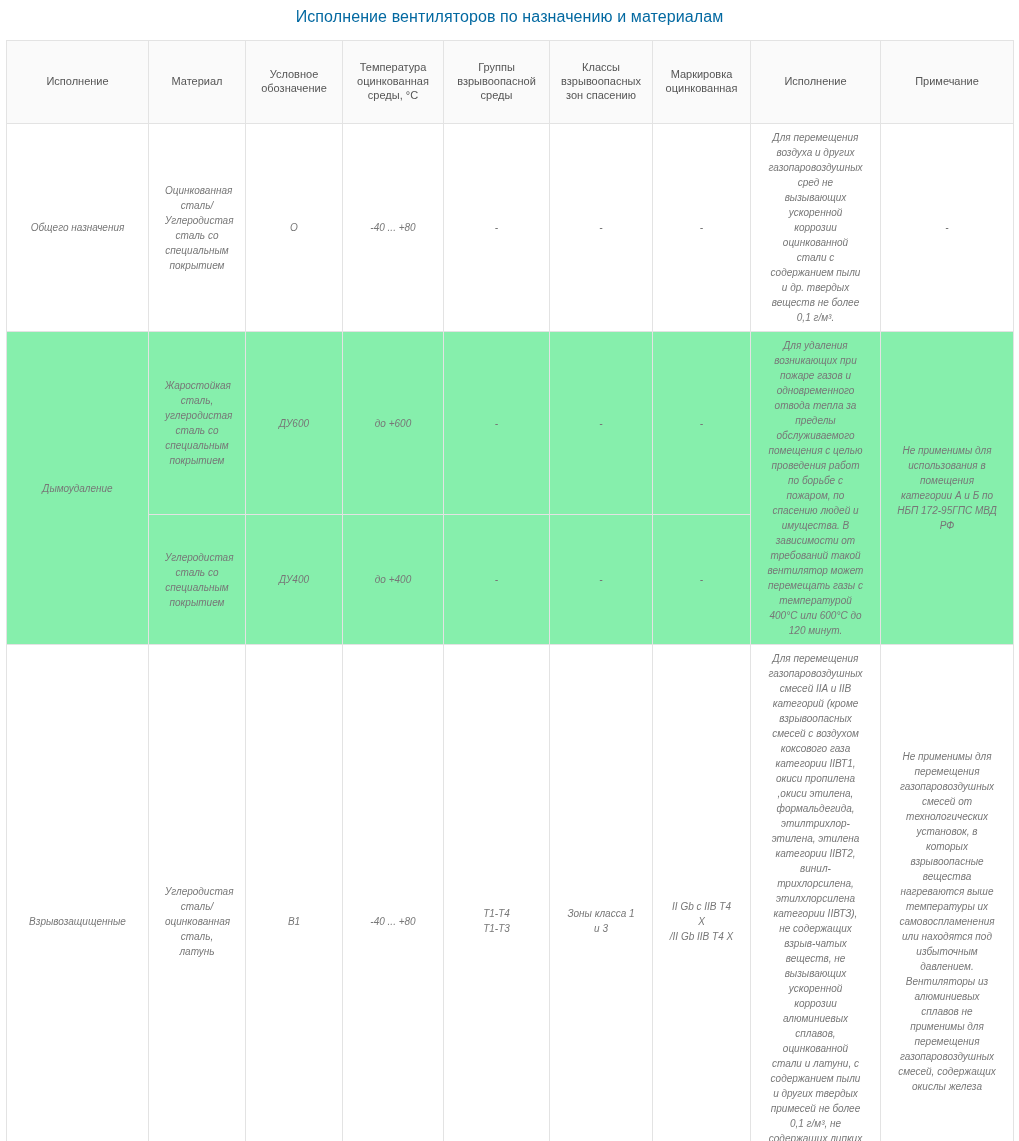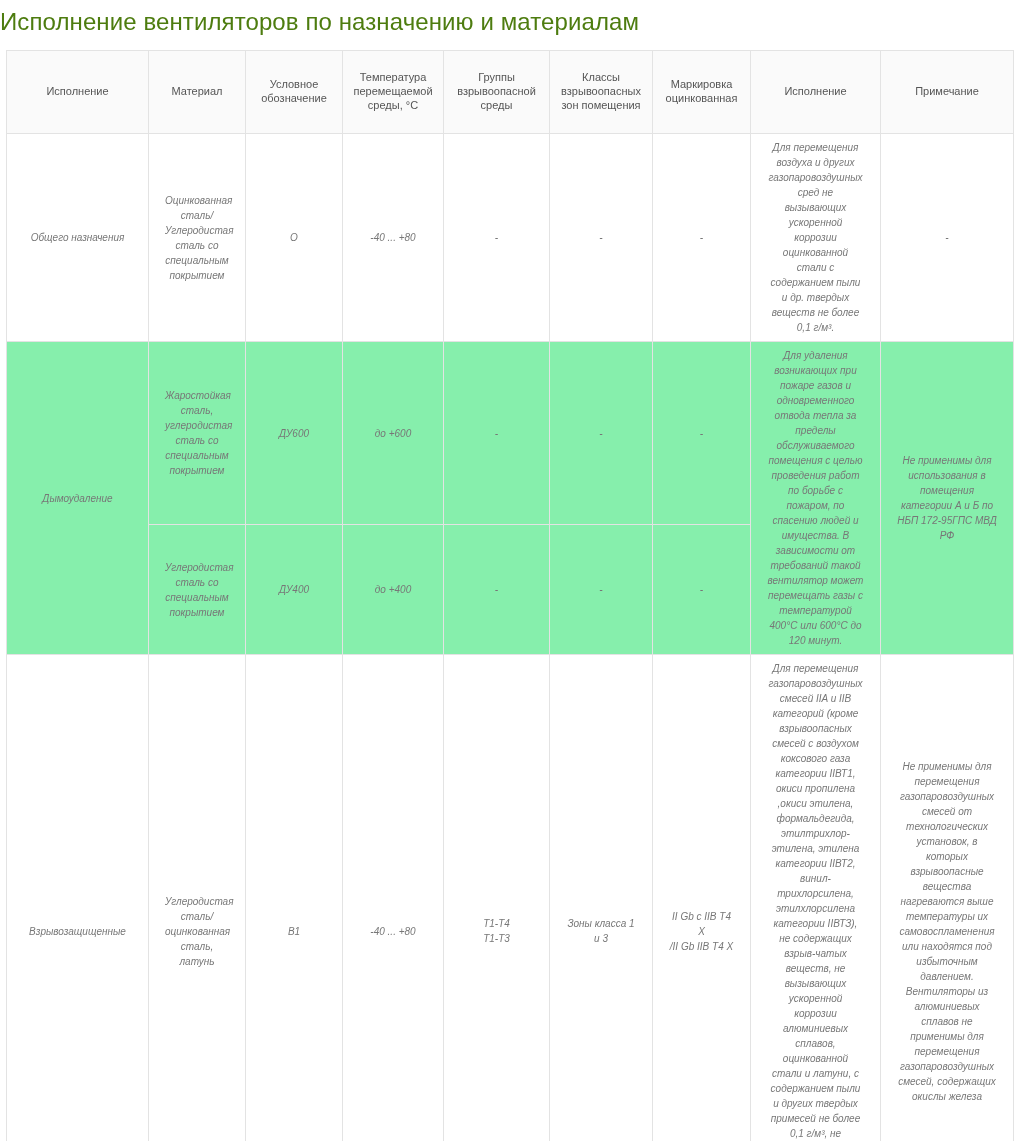--- a/index.html
+++ b/index.html
@@ -12,24 +12,24 @@
     font-family: "Liberation Sans", sans-serif;
     color: #444444;
     -webkit-font-smoothing: antialiased;
   }
   .page {
     width: 1019px;
     box-sizing: border-box;
     padding: 0;
   }
   .page-title {
-    text-align: left;
-    font-size: 24px;
+    text-align: center;
+    font-size: 16px;
     font-weight: normal;
-    color: #4d7c0f;
+    color: #0369a1;
     margin: 8px 0 14px 0;
     letter-spacing: 0.1px;
   }
   table.spec {
     border-collapse: collapse;
     width: 1007px;
     margin: 0 6px;
     table-layout: fixed;
   }
   table.spec th, table.spec td {
@@ -81,23 +81,23 @@
       <col style="width:103px">
       <col style="width:98px">
       <col style="width:130px">
       <col style="width:133px">
     </colgroup>
     <thead>
       <tr>
         <th>Исполнение</th>
         <th>Материал</th>
         <th>Условное обозначение</th>
-        <th>Температура перемещаемой среды, °С</th>
+        <th>Температура оцинкованная среды, °С</th>
         <th>Группы взрывоопасной среды</th>
-        <th>Классы взрывоопасных зон помещения</th>
+        <th>Классы взрывоопасных зон спасению</th>
         <th>Маркировка оцинкованная</th>
         <th>Исполнение</th>
         <th>Примечание</th>
       </tr>
     </thead>
     <tbody>
 
       <tr class="row-white">
         <td class="first-col">Общего назначения</td>
         <td>Оцинкованная сталь/ Углеродистая сталь со специальным покрытием</td>

